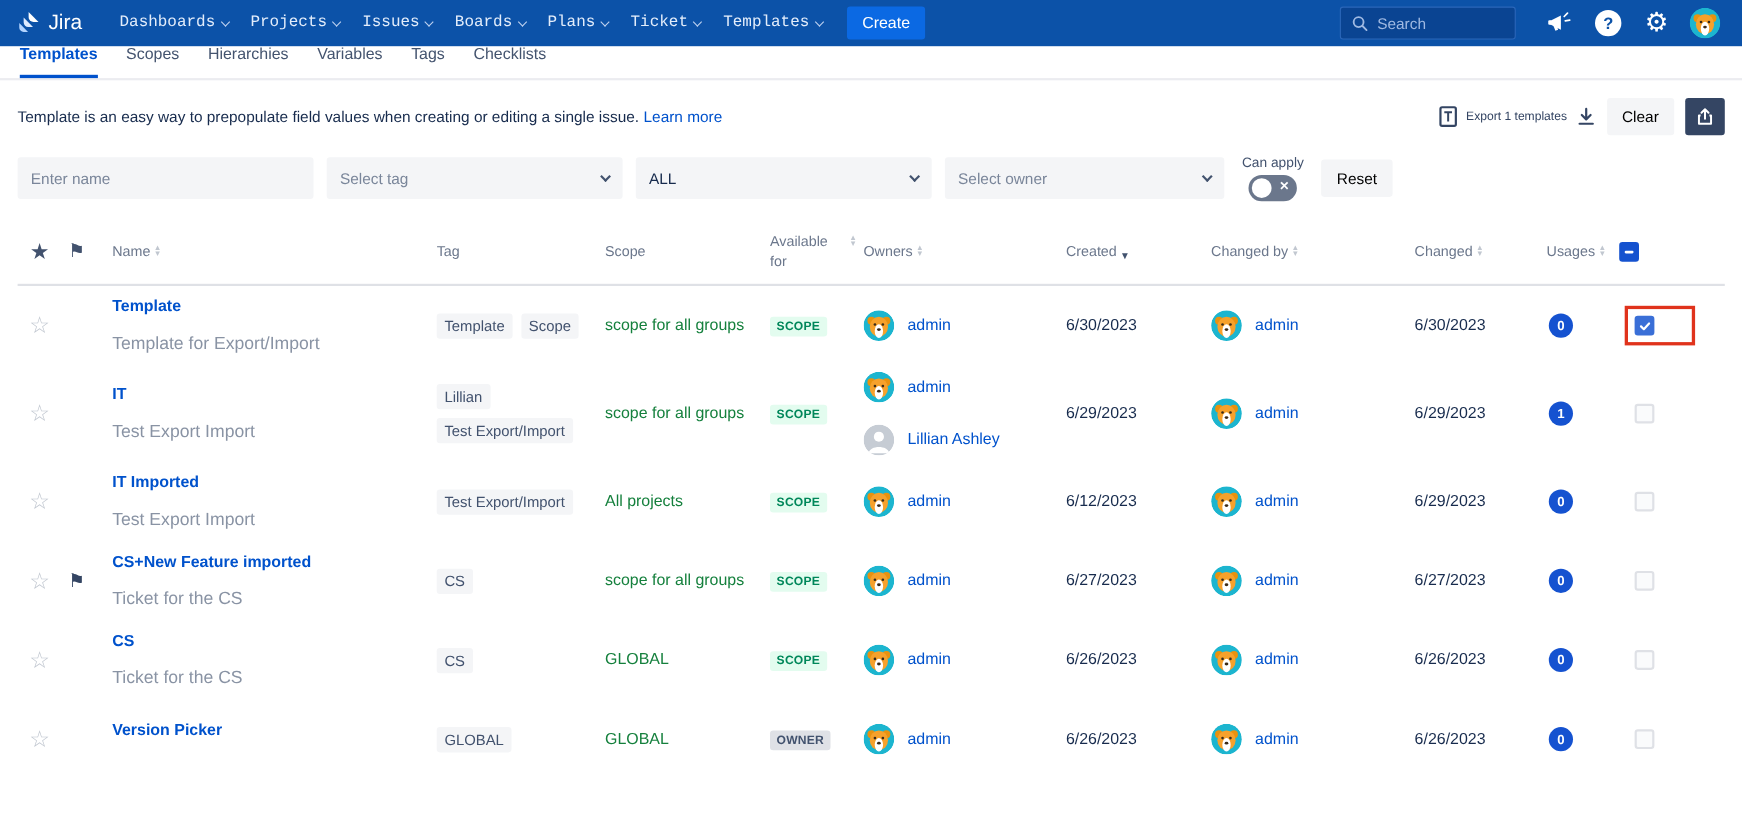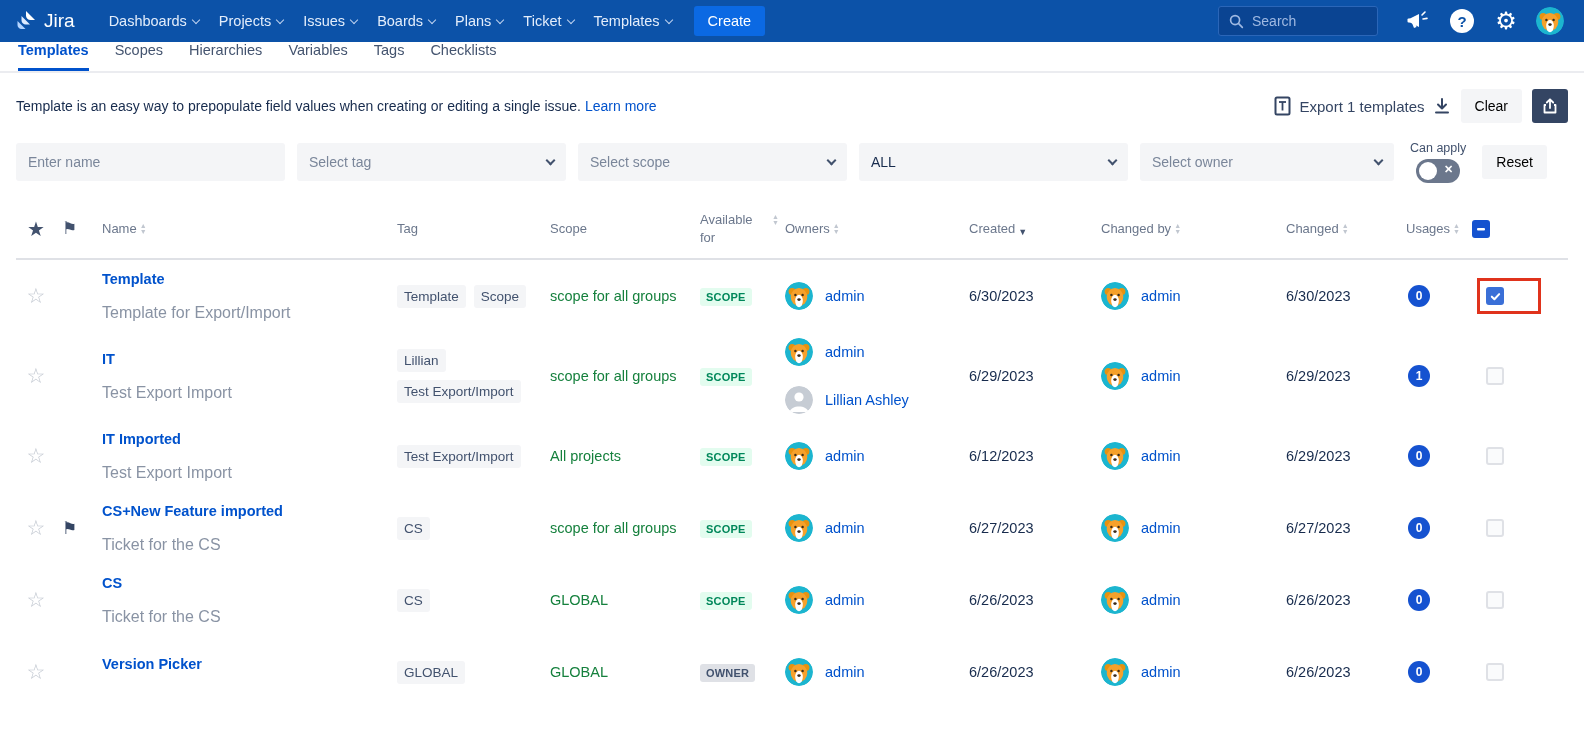--- a/index.html
+++ b/index.html
@@ -35,21 +35,21 @@
   .tabs { display:flex; gap:26px; padding-left:2px; }
   .tab { font-size:14.5px; color:#44546F; padding-bottom:10px; cursor:pointer; }
   .tab.active { color:#0052CC; font-weight:700; border-bottom:3px solid #0052CC; }
   .tabs-divider { height:2px; background:#EBECF0; margin:0 -16px; }
 
   
   .desc-row { display:flex; align-items:center; margin-top:16px; }
   .desc-text { font-size:14px; color:#172B4D; }
   .learn-more { color:#0052CC; font-size:14px; text-decoration:none; margin-left:4px; cursor:pointer; }
   .export-group { margin-left:auto; display:flex; align-items:center; gap:10px; }
-  .export-link { display:flex; align-items:center; gap:8px; color:#344563; font-size:15px; cursor:pointer; }
+  .export-link { display:flex; align-items:center; gap:8px; color:#344563; font-size:11px; cursor:pointer; }
   .btn-subtle { background:#F4F5F7; border:none; border-radius:3px; color:#000000; font-size:14px;
     padding:9px 14px; cursor:pointer; font-family:"Liberation Sans",sans-serif; }
   .share-btn { width:36px; height:34px; background:#344563; border:none; border-radius:3px;
     display:flex; align-items:center; justify-content:center; cursor:pointer; }
 
   
   .filters { display:flex; align-items:center; gap:12px; margin-top:18px; }
   .f-input, .f-select { height:38px; background:#F4F5F7; border-radius:3px; border:none;
     display:flex; align-items:center; padding:0 12px; font-size:14px; color:#7A869A; }
   .f-input input { background:transparent; border:none; outline:none; font-size:14px; width:100%;
@@ -111,21 +111,21 @@
 
 <div class="navbar">
   <div class="brand">
     <svg width="24" height="24" viewBox="0 0 24 24">
       <path d="M12 2 L21 11 L16.5 11 A4.5 4.5 0 0 1 12 6.5 Z" fill="#fff"></path>
       <path d="M7.5 7 L16 15.5 L11.8 15.5 A4.2 4.2 0 0 1 7.5 11.3 Z" fill="#DEEBFF"></path>
       <path d="M3.5 12 L11.5 20 L7.6 20 A4 4 0 0 1 3.5 15.9 Z" fill="#B3D4FF"></path>
     </svg>
     <span class="brand-name">Jira</span>
   </div>
-  <div id="nav-menus" style="display:flex;align-items:center;">
+  <div id="nav-menus" style="display:flex;align-items:center;font-family:Liberation Mono, monospace;">
       <div class="nav-item">
         <span>Dashboards</span>
         <span class="nav-chev"></span>
       </div>
       <div class="nav-item">
         <span>Projects</span>
         <span class="nav-chev"></span>
       </div>
       <div class="nav-item">
         <span>Issues</span>
@@ -224,24 +224,20 @@
       </button>
     </div>
   </div>
 
   <div class="filters">
     <div class="f-input w270">
       <input placeholder="Enter name" style="">
     </div>
     <div class="f-select w270">
       <span>Select tag</span>
-      <span class="sel-chev"></span>
-    </div>
-    <div class="f-select w270">
-      <span>Select scope</span>
       <span class="sel-chev"></span>
     </div>
     <div class="f-select w270">
       <span class="val">ALL</span>
       <span class="sel-chev"></span>
     </div>
     <div class="f-select w255">
       <span>Select owner</span>
       <span class="sel-chev"></span>
     </div>

